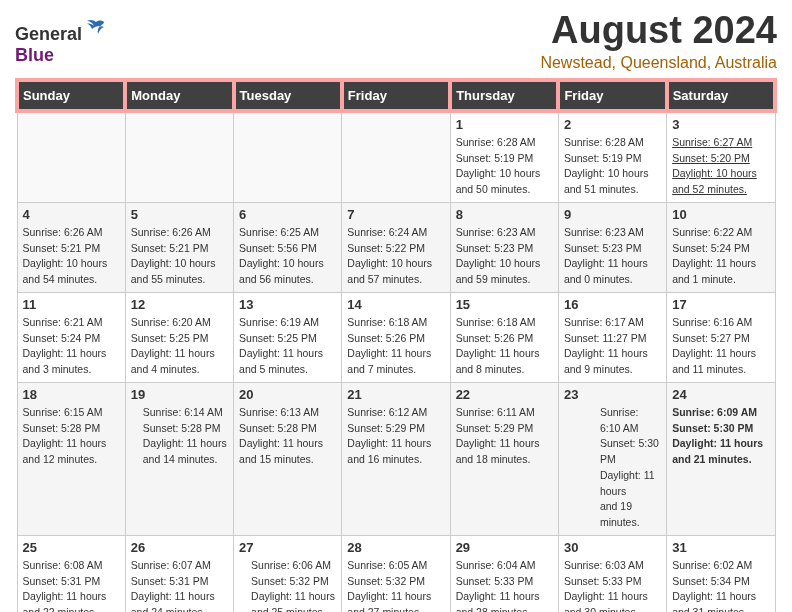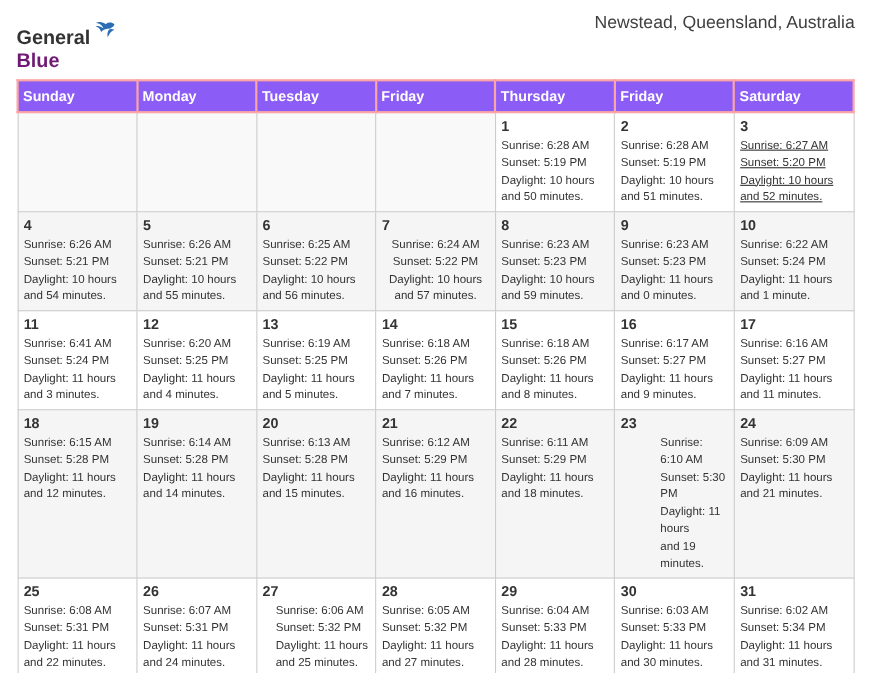--- a/index.html
+++ b/index.html
@@ -40,36 +40,36 @@
       text-align: right;
     }
     .month-title {
       font-size: 38px;
       font-weight: bold;
       color: #333;
       line-height: 1.1;
     }
     .location-title {
       font-size: 16px;
-      color: #404040;
+      color: #a16207;
       margin-top: 2px;
     }
     table {
       width: 100%;
       border-collapse: collapse;
       table-layout: fixed;
     }
     thead tr th {
-      background-color: #8b5cf6;
+      background-color: #404040;
       color: #fff;
       font-size: 13px;
       font-weight: bold;
       padding: 6px 4px;
       text-align: left;
-      border: 2px solid #fca5a5;
+      border: 4px solid #fca5a5;
     }
     tbody tr td {
       border: 1px solid #ccc;
       vertical-align: top;
       padding: 4px 5px;
       height: 88px;
       background: #fff;
       font-size: 11px;
       color: #333;
     }
@@ -98,20 +98,21 @@
   <div class="logo">
     <div>
       <span class="logo-text-general">General</span><svg class="logo-bird" viewBox="0 0 24 24">
           <path d="M20 6 C18 4, 14 4, 12 6 C10 4, 6 3, 3 5 C6 5, 9 7, 10 10 C8 8, 5 7, 3 8 C5 8, 7 10, 8 13 C10 11, 13 10, 16 10 C14 12, 13 15, 14 18 C15 15, 17 12, 20 11 C18 10, 16 10, 15 11 C17 9, 20 8, 20 6Z" fill="#2a6db5"></path>
         </svg>
       <br>
       <span class="logo-text-blue">Blue</span>
     </div>
   </div>
   <div class="title-area">
+    <div class="month-title">August 2024</div>
     <div class="location-title">Newstead, Queensland, Australia</div>
   </div>
 </div>
 
 <table>
   <thead>
     <tr>
     <th>Sunday</th>
         <th>Monday</th>
         <th>Tuesday</th>
@@ -160,27 +161,27 @@
         <td>
           <span class="day-number">5</span>
           <div class="day-info" style="white-space: pre-line;">Sunrise: 6:26 AM
 Sunset: 5:21 PM
 Daylight: 10 hours
 and 55 minutes.</div>
         </td>
         <td>
           <span class="day-number">6</span>
           <div class="day-info" style="white-space: pre-line;">Sunrise: 6:25 AM
-Sunset: 5:22 PM
+Sunset: 5:56 PM
 Daylight: 10 hours
 and 56 minutes.</div>
         </td>
         <td>
           <span class="day-number">7</span>
-          <div class="day-info" style="white-space: pre-line; text-align: center;">Sunrise: 6:24 AM
+          <div class="day-info" style="white-space: pre-line;">Sunrise: 6:24 AM
 Sunset: 5:22 PM
 Daylight: 10 hours
 and 57 minutes.</div>
         </td>
         <td>
           <span class="day-number">8</span>
           <div class="day-info" style="white-space: pre-line;">Sunrise: 6:23 AM
 Sunset: 5:23 PM
 Daylight: 10 hours
 and 59 minutes.</div>
@@ -196,21 +197,21 @@
           <span class="day-number">10</span>
           <div class="day-info" style="white-space: pre-line;">Sunrise: 6:22 AM
 Sunset: 5:24 PM
 Daylight: 11 hours
 and 1 minute.</div>
         </td>
       </tr>
       <tr>
         <td>
           <span class="day-number">11</span>
-          <div class="day-info" style="white-space: pre-line;">Sunrise: 6:41 AM
+          <div class="day-info" style="white-space: pre-line;">Sunrise: 6:21 AM
 Sunset: 5:24 PM
 Daylight: 11 hours
 and 3 minutes.</div>
         </td>
         <td>
           <span class="day-number">12</span>
           <div class="day-info" style="white-space: pre-line;">Sunrise: 6:20 AM
 Sunset: 5:25 PM
 Daylight: 11 hours
 and 4 minutes.</div>
@@ -232,21 +233,21 @@
         <td>
           <span class="day-number">15</span>
           <div class="day-info" style="white-space: pre-line;">Sunrise: 6:18 AM
 Sunset: 5:26 PM
 Daylight: 11 hours
 and 8 minutes.</div>
         </td>
         <td>
           <span class="day-number">16</span>
           <div class="day-info" style="white-space: pre-line;">Sunrise: 6:17 AM
-Sunset: 5:27 PM
+Sunset: 11:27 PM
 Daylight: 11 hours
 and 9 minutes.</div>
         </td>
         <td>
           <span class="day-number">17</span>
           <div class="day-info" style="white-space: pre-line;">Sunrise: 6:16 AM
 Sunset: 5:27 PM
 Daylight: 11 hours
 and 11 minutes.</div>
         </td>
@@ -254,21 +255,21 @@
       <tr>
         <td>
           <span class="day-number">18</span>
           <div class="day-info" style="white-space: pre-line;">Sunrise: 6:15 AM
 Sunset: 5:28 PM
 Daylight: 11 hours
 and 12 minutes.</div>
         </td>
         <td>
           <span class="day-number">19</span>
-          <div class="day-info" style="white-space: pre-line;">Sunrise: 6:14 AM
+          <div class="day-info" style="white-space: pre-line; margin-left: 12px;">Sunrise: 6:14 AM
 Sunset: 5:28 PM
 Daylight: 11 hours
 and 14 minutes.</div>
         </td>
         <td>
           <span class="day-number">20</span>
           <div class="day-info" style="white-space: pre-line;">Sunrise: 6:13 AM
 Sunset: 5:28 PM
 Daylight: 11 hours
 and 15 minutes.</div>
@@ -289,21 +290,21 @@
         </td>
         <td>
           <span class="day-number">23</span>
           <div class="day-info" style="white-space: pre-line; margin-left: 36px;">Sunrise: 6:10 AM
 Sunset: 5:30 PM
 Daylight: 11 hours
 and 19 minutes.</div>
         </td>
         <td>
           <span class="day-number">24</span>
-          <div class="day-info" style="white-space: pre-line;">Sunrise: 6:09 AM
+          <div class="day-info" style="white-space: pre-line; font-weight: bold;">Sunrise: 6:09 AM
 Sunset: 5:30 PM
 Daylight: 11 hours
 and 21 minutes.</div>
         </td>
       </tr>
       <tr>
         <td>
           <span class="day-number">25</span>
           <div class="day-info" style="white-space: pre-line;">Sunrise: 6:08 AM
 Sunset: 5:31 PM

